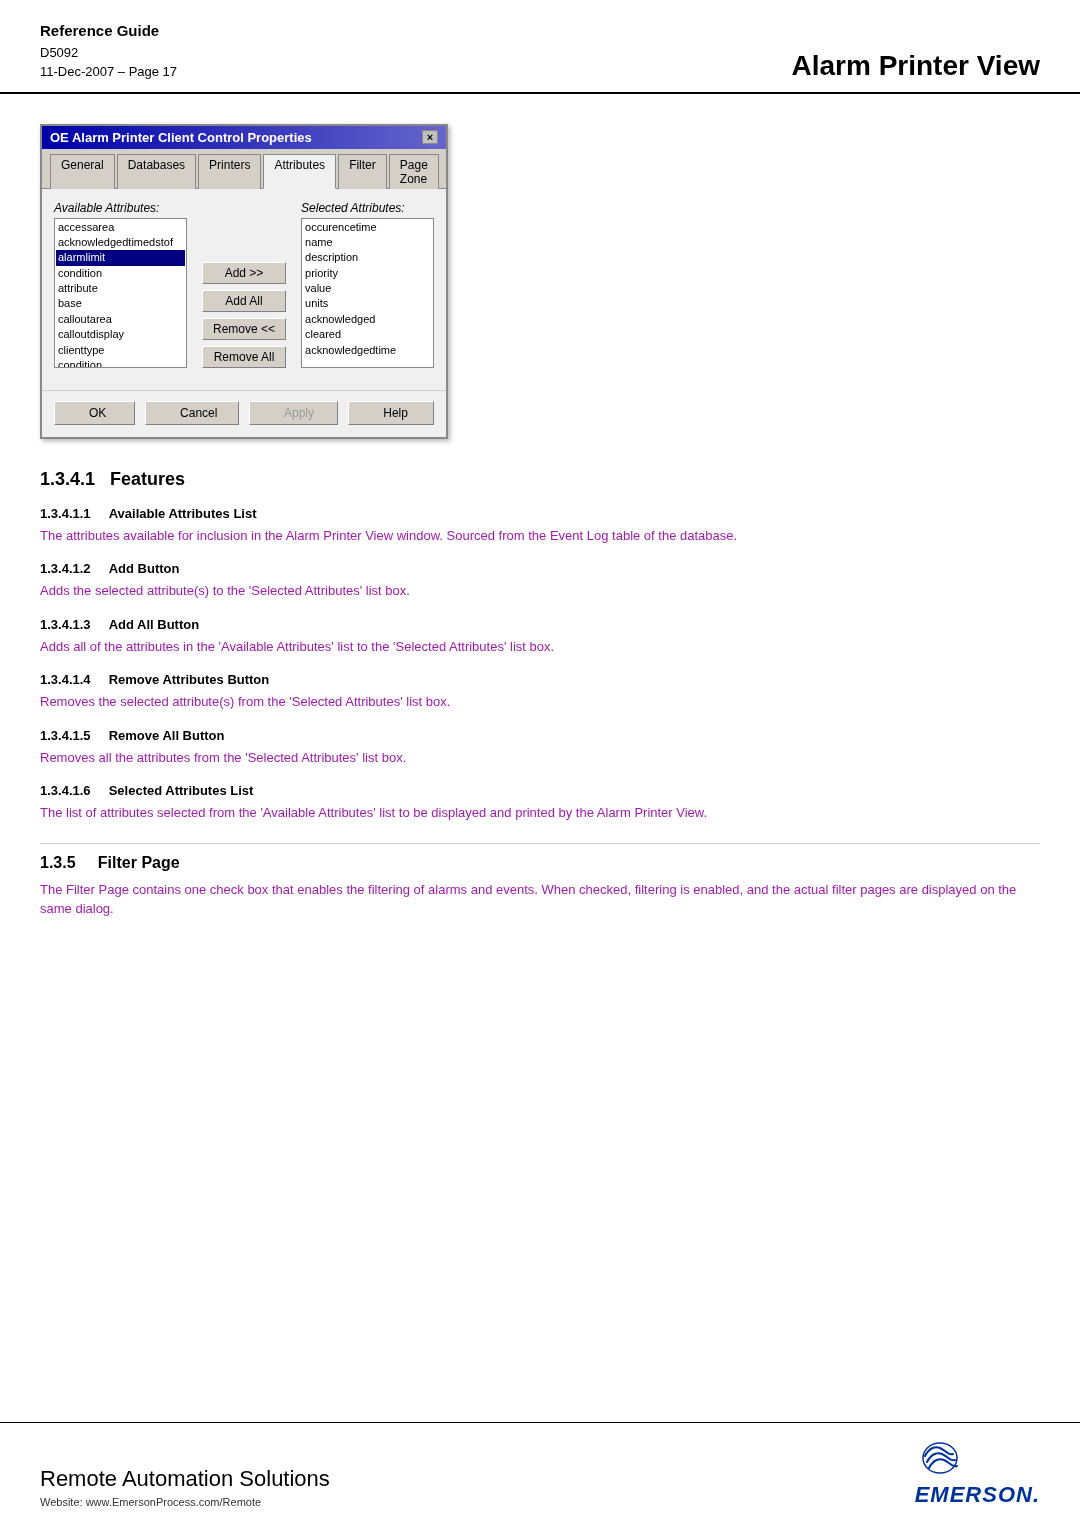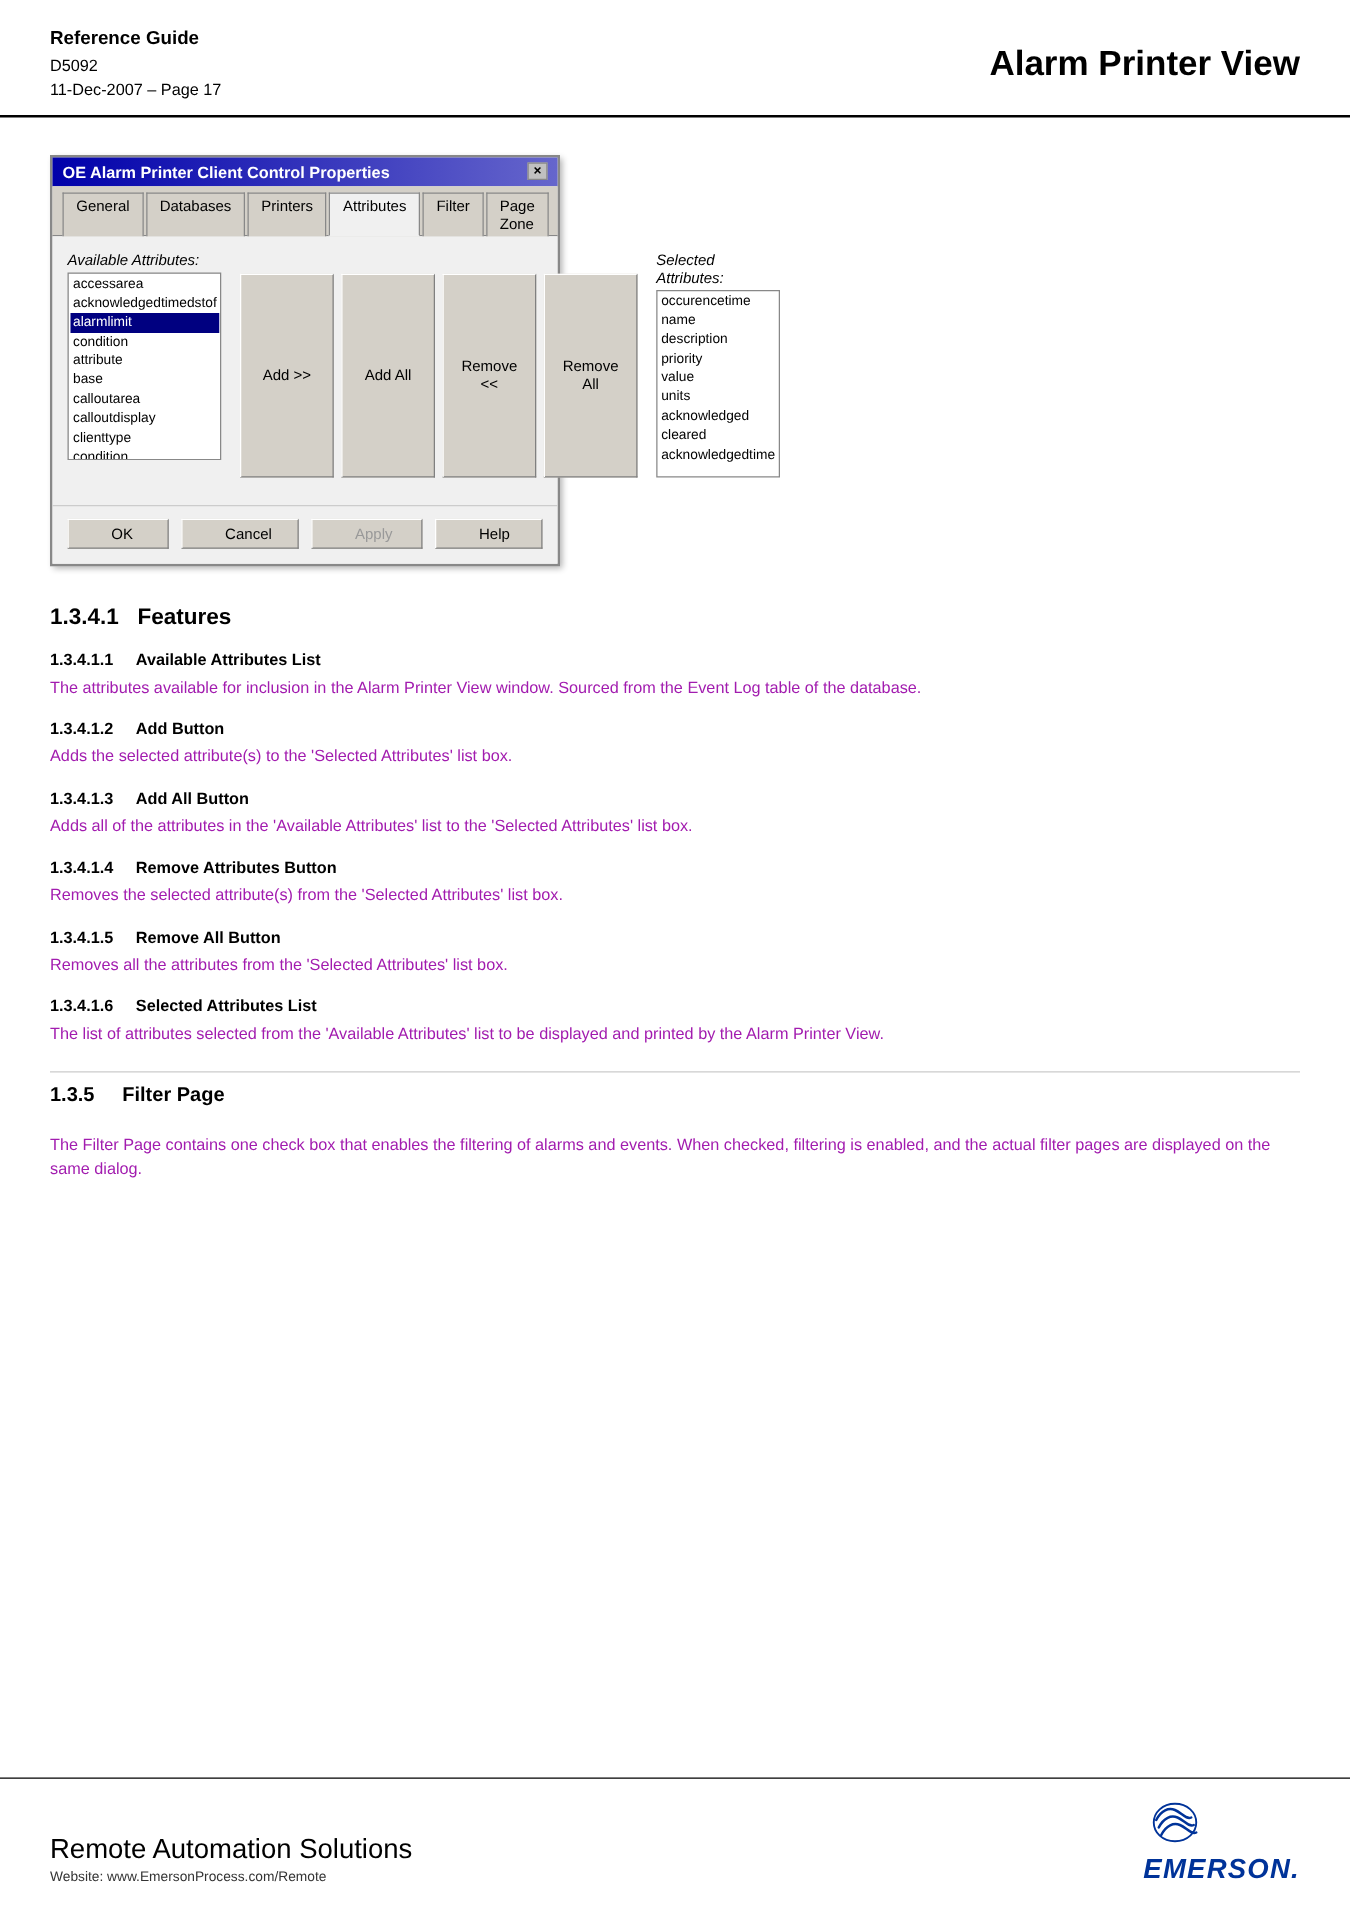--- a/index.html
+++ b/index.html
@@ -12,21 +12,21 @@
       min-height: 1528px;
       position: relative;
     }
 
     
     .header {
       padding: 20px 40px 10px 40px;
       border-bottom: 2px solid #000;
       display: flex;
       justify-content: space-between;
-      align-items: center;
+      align-items: flex-end;
     }
     .header-left {
       font-size: 13px;
       line-height: 1.5;
     }
     .header-left .title {
       font-weight: bold;
       font-size: 15px;
     }
     .header-right {
@@ -126,21 +126,22 @@
       padding: 0 2px;
       line-height: 1.4;
       cursor: default;
     }
     .attr-listbox .list-item.selected {
       background: #000080;
       color: white;
     }
     .attr-buttons {
       display: flex;
-      justify-content: flex-start;
+      flex-direction: column;
+      justify-content: flex-end;
       gap: 6px;
       padding: 0 5px;
       padding-top: 18px;
     }
     .win-button {
       background: #d4d0c8;
       border: 1px solid;
       border-color: #ffffff #808080 #808080 #ffffff;
       padding: 3px 10px;
       font-size: 12px;
@@ -184,21 +185,21 @@
     }
     .section-heading-2 {
       font-size: 13px;
       font-weight: bold;
       margin-bottom: 5px;
       margin-top: 16px;
     }
     .section-heading-main {
       font-size: 16px;
       font-weight: bold;
-      margin-bottom: 20px;
+      margin-bottom: 8px;
       margin-top: 20px;
       border-top: 1px solid #ccc;
       padding-top: 10px;
     }
     .section-text {
       font-size: 13px;
       line-height: 1.5;
       color: #a21caf;
     }
 

